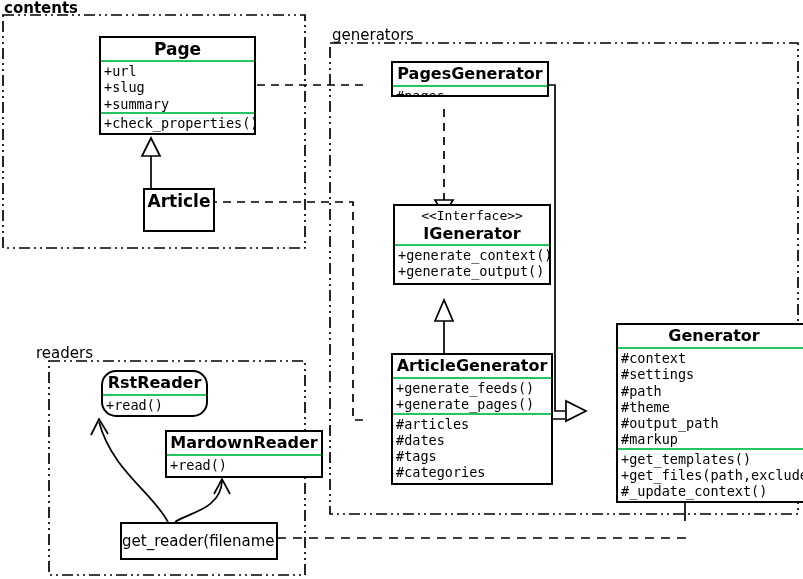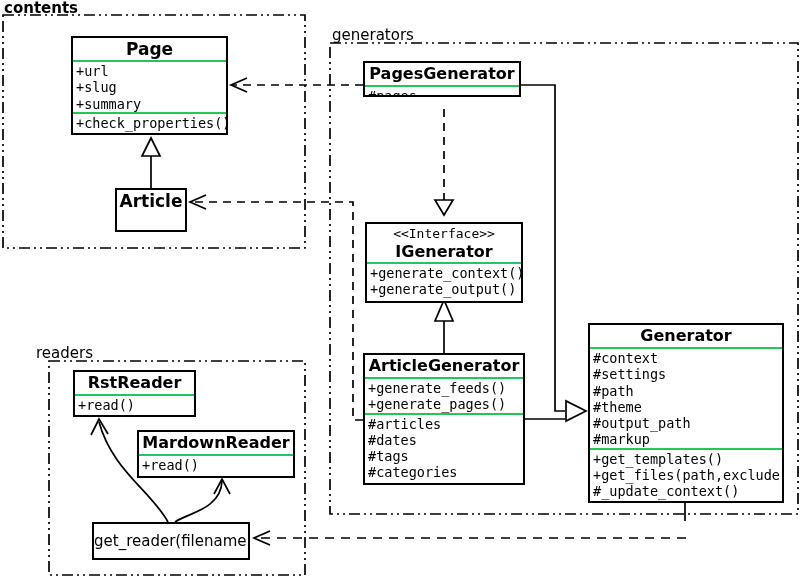--- a/index.html
+++ b/index.html
@@ -7,21 +7,21 @@
     position:relative;width:803px;height:579px;background:#ffffff;
     font-family:"DejaVu Sans",sans-serif;color:#000;overflow:hidden;
   }
   svg.wires{position:absolute;left:0;top:0;width:803px;height:579px;}
   .pkg-label{
     position:absolute;font-size:15px;line-height:16px;color:#000;
     background:transparent;white-space:nowrap;
   }
   .uml-class{
     position:absolute;background:#fff;border:2px solid #000;
-    box-sizing:border-box;overflow:hidden;
+    box-sizing:border-box;overflow:hidden;margin-left:28px;
   }
   .uml-title{
     font-weight:bold;font-size:16px;line-height:22px;text-align:center;
     white-space:nowrap;padding:0 2px;
   }
   .uml-title.big{font-size:17px;}
   .stereotype{
     font-family:"DejaVu Sans Mono",monospace;font-weight:normal;
     font-size:13px;line-height:15px;text-align:center;white-space:nowrap;
   }
@@ -95,21 +95,21 @@
     <div class="uml-title big">Article</div>
   </div>
 
   <div class="uml-class" style="left:363px;top:61px;width:158px;height:36px;">
     <div class="uml-title">PagesGenerator</div>
     <div class="uml-sec">
       <div>#pages</div>
     </div>
   </div>
 
-  <div class="uml-class" style="left:365px;top:222px;width:158px;height:81px;">
+  <div class="uml-class" style="left:365px;top:204px;width:158px;height:81px;">
     <div class="uml-title" style="padding-top:2px;">
       <div class="stereotype">&lt;&lt;Interface&gt;&gt;</div>
       <div style="line-height:21px;">IGenerator</div>
     </div>
     <div class="uml-sec">
       <div>+generate_context()</div>
       <div>+generate_output()</div>
     </div>
   </div>
 
@@ -137,21 +137,21 @@
       <div>#output_path</div>
       <div>#markup</div>
     </div>
     <div class="uml-sec">
       <div>+get_templates()</div>
       <div>+get_files(path,exclude)</div>
       <div>#_update_context()</div>
     </div>
   </div>
 
-  <div class="uml-class" style="left:73px;top:370px;width:123px;height:47px;">
+  <div class="uml-class" style="left:73px;top:370px;width:107px;height:47px;border-radius:15px;">
     <div class="uml-title">RstReader</div>
     <div class="uml-sec">
       <div>+read()</div>
     </div>
   </div>
 
   <div class="uml-class" style="left:137px;top:430px;width:158px;height:48px;">
     <div class="uml-title">MardownReader</div>
     <div class="uml-sec">
       <div>+read()</div>

